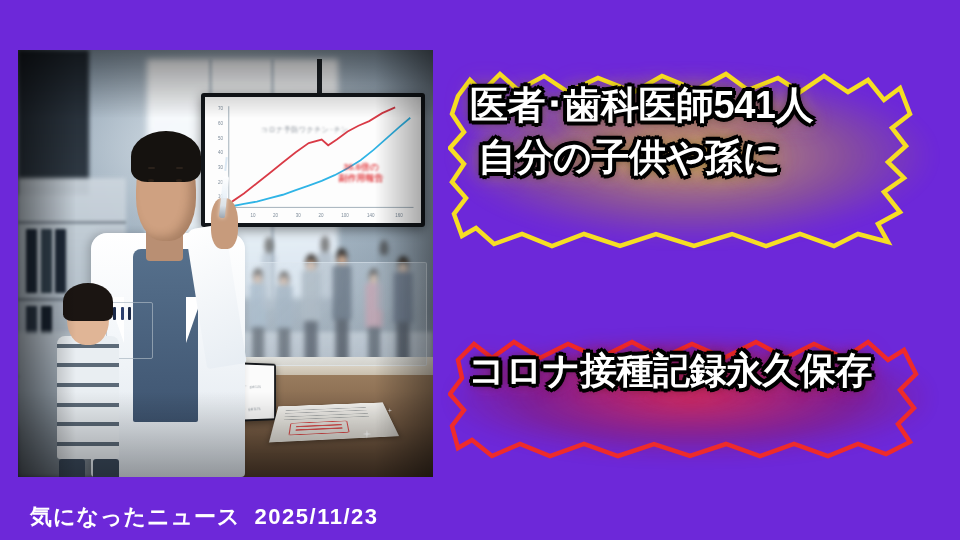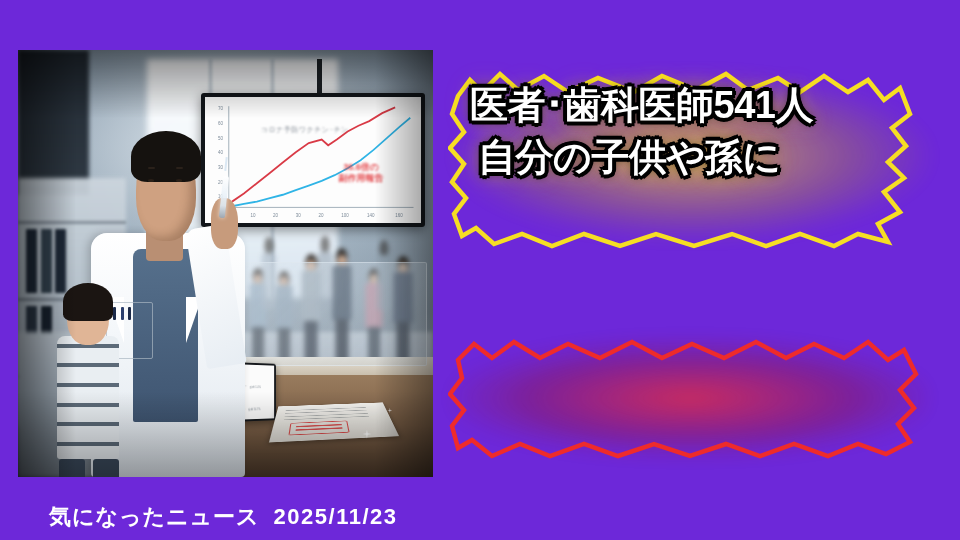--- a/index.html
+++ b/index.html
@@ -539,21 +539,20 @@
   
   .caption {
     position: absolute;
     left: 30px;
     top: 502px;
     font-size: 22px;
     font-weight: bold;
     color: #ffffff;
     letter-spacing: 1px;
     white-space: nowrap;
-    margin-left: 19px;
   }
   .caption .date {
     margin-left: 14px;
     letter-spacing: 1.5px;
   }
 </style>
 </head>
 <body>
 
 <div id="stage">
@@ -763,18 +762,19 @@
   <svg class="jag" style="left:448px; top:66px;" width="500" height="186" viewBox="0 0 500 186">
     <path d="M10,30 L22,14 L34,26 L52,8 L70,24 L96,10 L120,26 L150,12 L186,26 L214,10 L248,24 L278,8 L300,24 L330,12 L352,26 L376,10 L400,26 L420,14 L436,34 L452,22 L462,48 L444,62 L458,80 L440,96 L456,112 L436,126 L452,146 L430,158 L440,176 L410,168 L386,180 L352,168 L318,180 L284,168 L246,180 L208,168 L172,180 L136,168 L104,180 L74,168 L46,178 L28,162 L14,170 L6,148 L18,132 L4,116 L16,98 L2,82 L16,66 L4,48 Z" fill="none" stroke="#f6de24" stroke-width="4.5" stroke-linejoin="miter"></path>
   </svg>
   <div class="headline headline-top hl-y" style="left:470px; top:86px;">医者･歯科医師541人</div>
   <div class="headline headline-top hl-y" style="left:478px; top:138px;">自分の子供や孫に</div>
 
   <div class="glow-red" style="left:452px; top:340px; width:476px; height:116px;"></div>
   <svg class="jag" style="left:448px; top:334px;" width="496" height="132" viewBox="0 0 496 132">
     <path d="M10,26 L26,10 L44,24 L66,8 L92,24 L120,10 L152,24 L184,8 L214,24 L244,10 L276,24 L308,8 L338,24 L366,10 L396,24 L420,8 L440,26 L456,16 L468,40 L452,56 L466,74 L450,90 L462,108 L438,120 L410,110 L380,122 L346,110 L312,122 L278,110 L242,122 L206,110 L170,122 L136,110 L102,122 L72,110 L44,122 L24,106 L10,114 L4,92 L16,76 L2,60 L14,44 Z" fill="none" stroke="#ee2b2b" stroke-width="4.5" stroke-linejoin="miter"></path>
   </svg>
+  <div class="headline headline-bottom hl-r" style="left:468px; top:352px;">コロナ接種記録永久保存</div>
 
   <div class="caption">
     <span>気になったニュース</span><span class="date">2025/11/23</span>
   </div>
 
 </div>
 
 </body></html>

